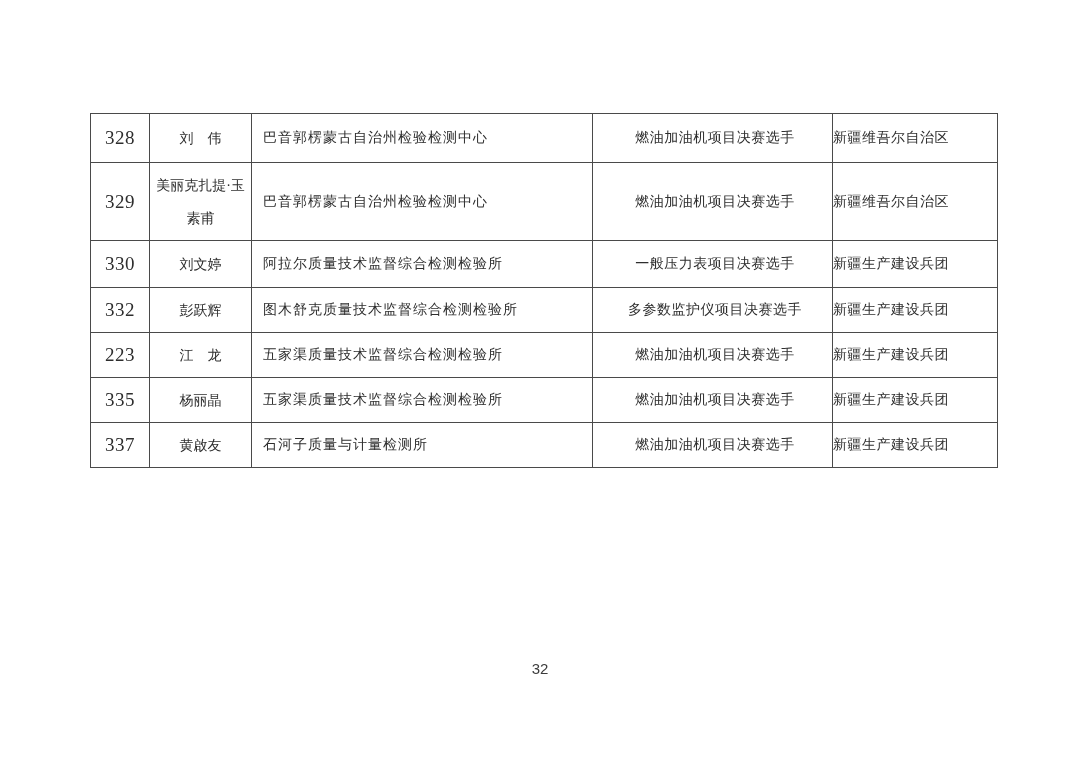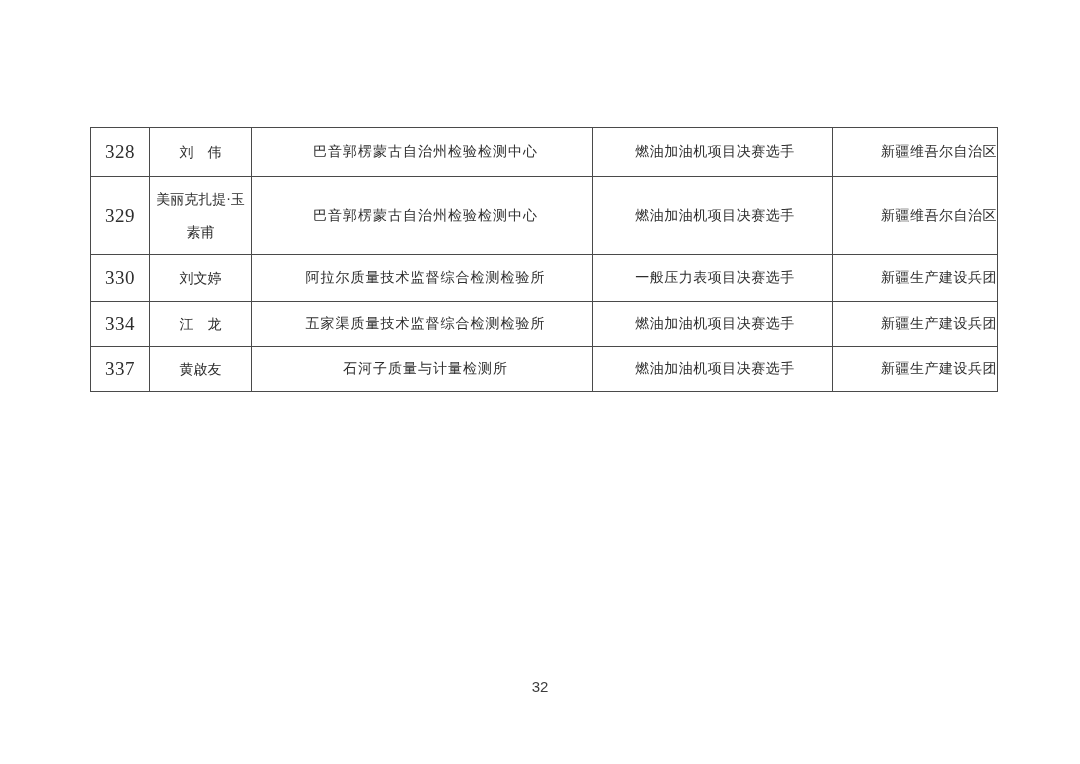--- a/index.html
+++ b/index.html
@@ -12,21 +12,21 @@
   body{
     width:1080px;height:764px;
     position:relative;
     background:var(--bg-color);
     font-family:"Liberation Serif","DejaVu Serif",serif;
     color:var(--text-color);
     overflow:hidden;
   }
   .doc-table{
     position:absolute;
-    left:90px;top:127px;
+    left:90px;top:113px;
     width:907px;
     border-collapse:collapse;
     table-layout:fixed;
   }
   .doc-table td{
     border:1px solid var(--border-color);
     font-size:14px;
     line-height:32px;
     vertical-align:middle;
     color:var(--text-color);
@@ -49,44 +49,44 @@
     font-size:19px;
     letter-spacing:0.5px;
     white-space:nowrap;
   }
   td.c-name{
     text-align:center;
     padding:2px 6px;
     line-height:33px;
   }
   td.c-org{
-    text-align:center;
+    text-align:left;
     padding-left:11px;
     padding-right:4px;
     letter-spacing:1px;
     white-space:nowrap;
     overflow:hidden;
   }
   td.c-role{
     text-align:center;
     padding-left:9px;
     padding-right:4px;
     letter-spacing:0.5px;
     white-space:nowrap;
     overflow:hidden;
   }
   td.c-region{
-    text-align:right;
+    text-align:left;
     letter-spacing:0.5px;
     white-space:nowrap;
     overflow:hidden;
   }
   .page-number{
     position:absolute;
-    top:678px;left:0;
+    top:660px;left:0;
     width:100%;
     text-align:center;
     font-family:"Liberation Sans","DejaVu Sans",sans-serif;
     font-size:15px;
     color:#3c3c3c;
   }
 </style>
 </head>
 <body>
 
@@ -117,30 +117,44 @@
 
   <tr>
     <td class="c-index">330</td>
     <td class="c-name">刘文婷</td>
     <td class="c-org">阿拉尔质量技术监督综合检测检验所</td>
     <td class="c-role">一般压力表项目决赛选手</td>
     <td class="c-region">新疆生产建设兵团</td>
   </tr>
 
 
+  <tr>
+    <td class="c-index">332</td>
+    <td class="c-name">彭跃辉</td>
+    <td class="c-org">图木舒克质量技术监督综合检测检验所</td>
+    <td class="c-role">多参数监护仪项目决赛选手</td>
+    <td class="c-region">新疆生产建设兵团</td>
+  </tr>
 
 
   <tr>
-    <td class="c-index">334</td>
+    <td class="c-index">223</td>
     <td class="c-name">江　龙</td>
     <td class="c-org">五家渠质量技术监督综合检测检验所</td>
     <td class="c-role">燃油加油机项目决赛选手</td>
     <td class="c-region">新疆生产建设兵团</td>
   </tr>
 
+  <tr>
+    <td class="c-index">335</td>
+    <td class="c-name">杨丽晶</td>
+    <td class="c-org">五家渠质量技术监督综合检测检验所</td>
+    <td class="c-role">燃油加油机项目决赛选手</td>
+    <td class="c-region">新疆生产建设兵团</td>
+  </tr>
 
 
   <tr>
     <td class="c-index">337</td>
     <td class="c-name">黄啟友</td>
     <td class="c-org">石河子质量与计量检测所</td>
     <td class="c-role">燃油加油机项目决赛选手</td>
     <td class="c-region">新疆生产建设兵团</td>
   </tr>
 </tbody>

